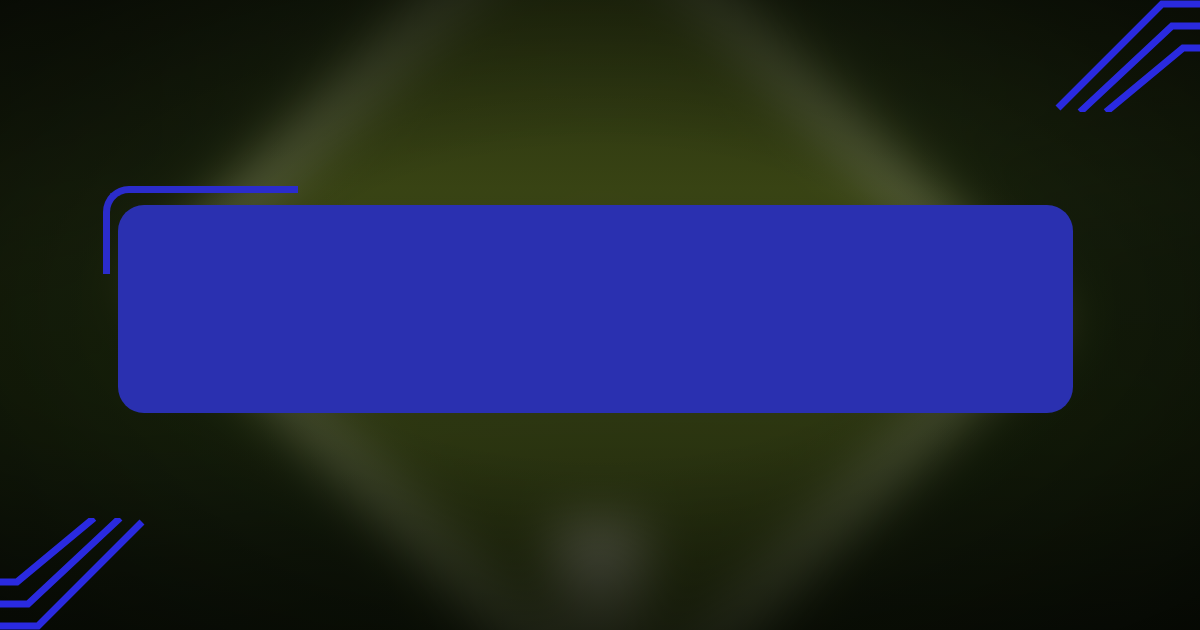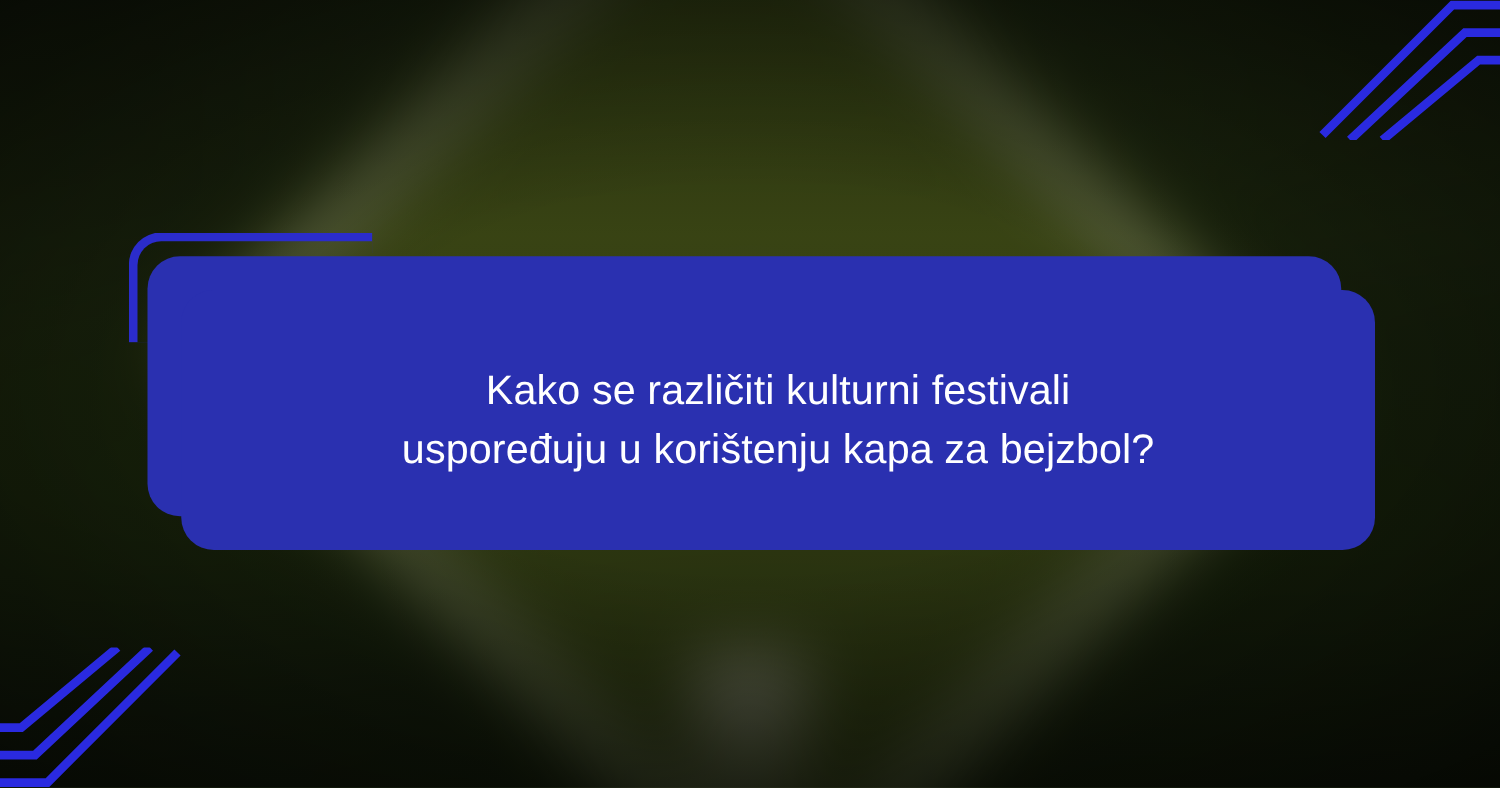--- a/index.html
+++ b/index.html
@@ -155,17 +155,14 @@
     <svg viewBox="0 0 150 112" preserveAspectRatio="none">
       <polyline points="0,108 38,108 142,4" fill="none" stroke="#2a2ae0" stroke-width="7"></polyline>
       <polyline points="0,86 28,86 120,0" fill="none" stroke="#2a2ae0" stroke-width="7"></polyline>
       <polyline points="0,64 17,64 94,0" fill="none" stroke="#2a2ae0" stroke-width="7"></polyline>
     </svg>
   </div>
 
   <div class="card-outline"></div>
   <div class="card-back"></div>
 
-  <div class="card-front">
-    <div class="question">Kako se različiti kulturni festivali uspoređuju u korištenju kapa za bejzbol?</div>
-  </div>
 
 </div>
 
 </body></html>

